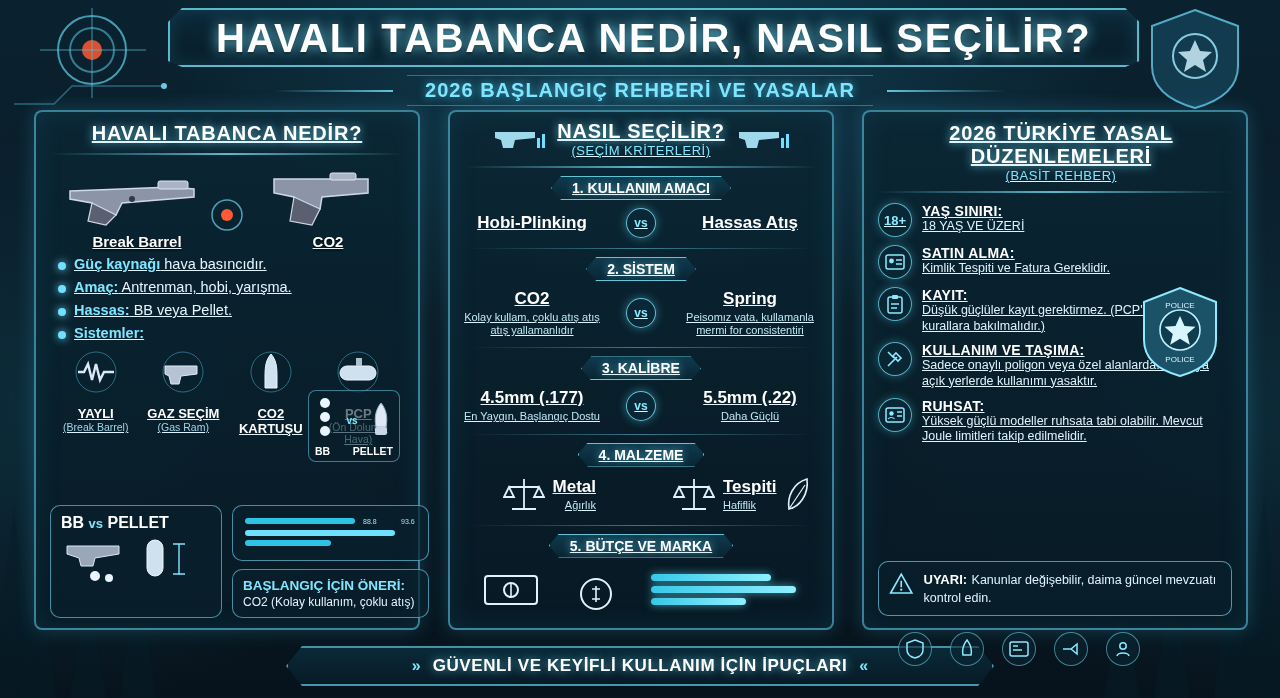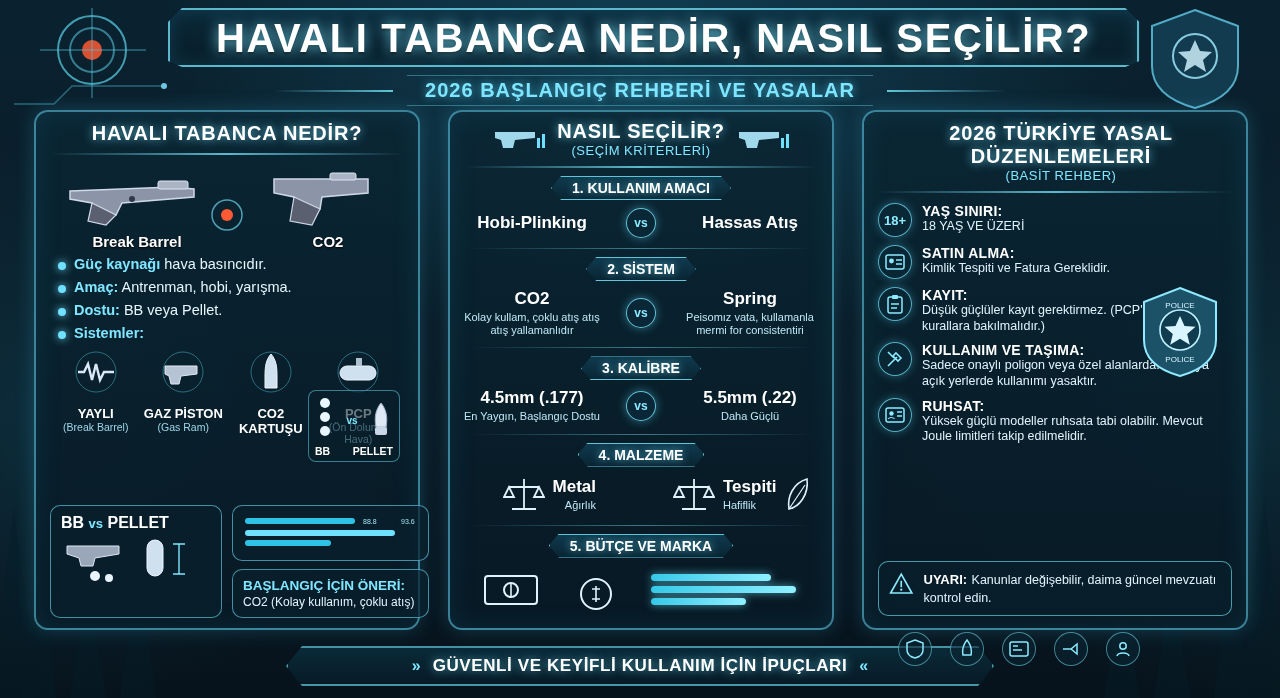--- a/index.html
+++ b/index.html
@@ -40,22 +40,23 @@
     padding:3px 18px;
   }
   .sub-rule { height:2px; width:120px; background:linear-gradient(90deg, rgba(120,235,255,0), rgba(120,235,255,.8)); }
   .sub-rule.right { background:linear-gradient(90deg, rgba(120,235,255,.8), rgba(120,235,255,0)); }
 
   
   .panel {
     position:absolute;
     background:linear-gradient(180deg, rgba(11,38,52,0.92), rgba(8,26,37,0.92));
     border:2px solid rgba(100,215,245,0.55);
-    border-radius:14px;
+    border-radius:8px;
     box-shadow:0 0 20px rgba(70,200,240,0.22), inset 0 0 26px rgba(30,120,150,0.18);
+    text-decoration:underline;
   }
   .panel-title { text-align:center; font-size:20px; font-weight:800; color:#ffffff; letter-spacing:.8px;
     text-shadow:0 0 10px rgba(120,230,255,.8); }
   .panel-sub { text-align:center; font-size:13px; color:#7fe6ff; letter-spacing:.5px; }
   .hr-glow { height:2px; margin:8px 14px 0; background:linear-gradient(90deg, rgba(120,235,255,0), rgba(120,235,255,.75), rgba(120,235,255,0)); }
 
   
   #panel-left { left:34px; top:110px; width:386px; height:520px; }
   .guns-row { display:flex; justify-content:space-between; padding:8px 26px 0; position:relative; }
   .gun-item { text-align:center; }
@@ -202,21 +203,21 @@
     <div class="bullet">
       <span class="dot"></span>
       <span><b>Güç kaynağı</b><span> hava basıncıdır.</span></span>
     </div>
     <div class="bullet">
       <span class="dot"></span>
       <span><b>Amaç:</b><span> Antrenman, hobi, yarışma.</span></span>
     </div>
     <div class="bullet">
       <span class="dot"></span>
-      <span><b>Dostu:</b><span> BB veya Pellet.</span></span>
+      <span><b>Hassas:</b><span> BB veya Pellet.</span></span>
     </div>
     <div class="bullet">
       <span class="dot"></span>
       <span><b>Sistemler:</b></span>
     </div>
   </div>
 
   <div style="position:absolute; right:18px; top:278px; width:92px; border:1.5px solid rgba(110,220,250,.5); border-radius:8px; padding:6px 6px 4px; background:rgba(8,32,44,.6);">
     <div style="display:flex; align-items:center; justify-content:space-between;">
       <svg width="20" height="46" viewBox="0 0 20 46">
@@ -243,21 +244,21 @@
         <path d="M10 22 h6 l4 -8 4 16 4 -16 4 16 4 -8 h10" fill="none" stroke="#dbe8f5" stroke-width="2.4"></path>
       </svg>
       <div class="sys-name">YAYLI</div>
       <div class="sys-note">(Break Barrel)</div>
     </div>
     <div class="sys">
       <svg width="56" height="48" viewBox="0 0 56 48">
         <circle cx="28" cy="22" r="20" fill="none" stroke="#4fc8e6" stroke-width="1" opacity=".45"></circle>
         <path d="M10 16 L42 16 L42 24 L26 26 L24 34 L16 34 L14 26 L10 24 Z" fill="#b6c3d4" stroke="#e3ecf7" stroke-width="1"></path>
       </svg>
-      <div class="sys-name">GAZ PİSTON</div>
+      <div class="sys-name">GAZ SEÇİM</div>
       <div class="sys-note">(Gas Ram)</div>
     </div>
     <div class="sys">
       <svg width="56" height="48" viewBox="0 0 56 48">
         <circle cx="28" cy="22" r="20" fill="none" stroke="#4fc8e6" stroke-width="1" opacity=".45"></circle>
         <path d="M28 4 C33 10 34 16 34 26 L34 38 L22 38 L22 26 C22 16 23 10 28 4 Z" fill="#cfe0ef" stroke="#eef6ff" stroke-width="1"></path>
       </svg>
       <div class="sys-name">CO2 KARTUŞU</div>
       <div class="sys-note"></div>
     </div>

